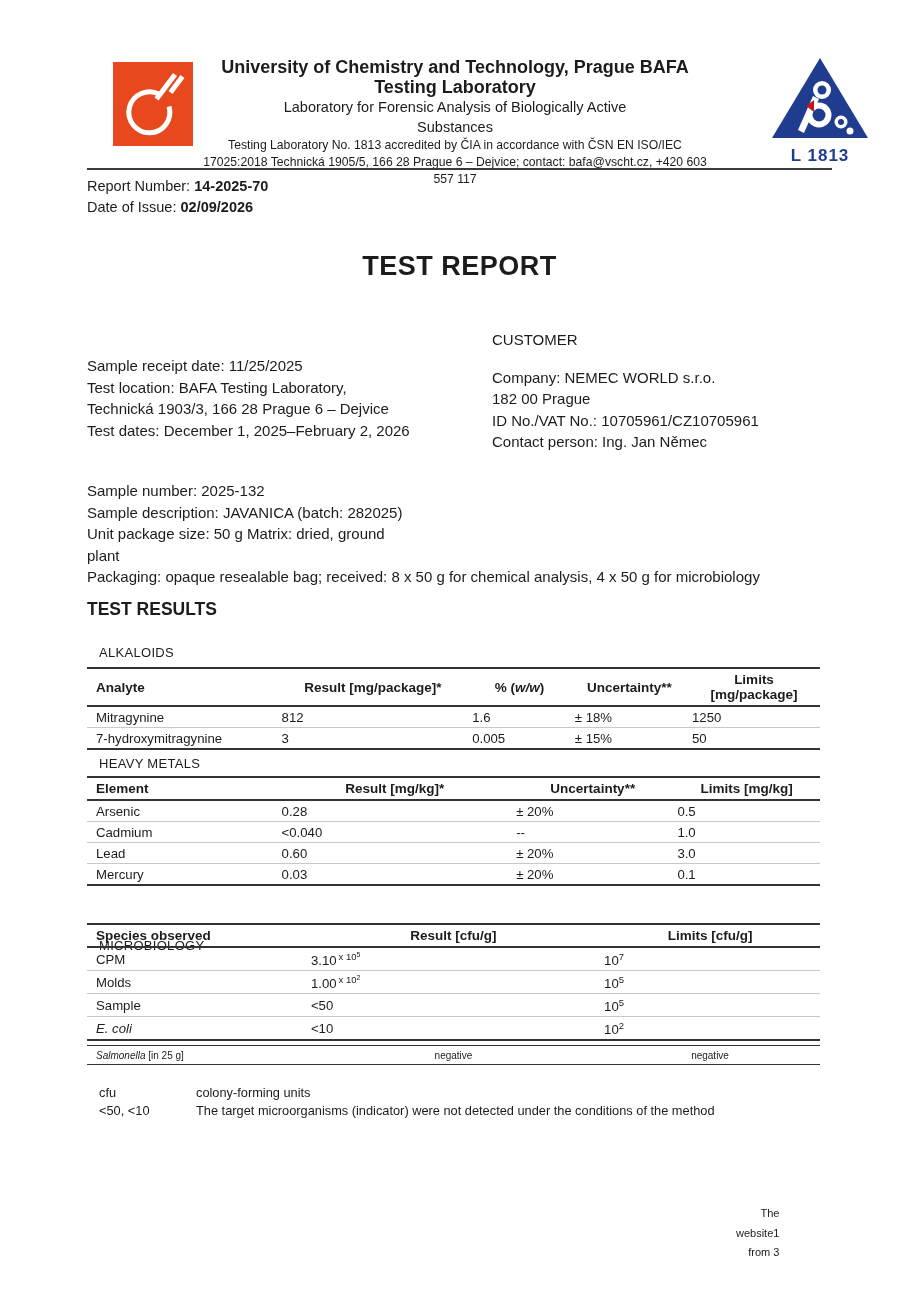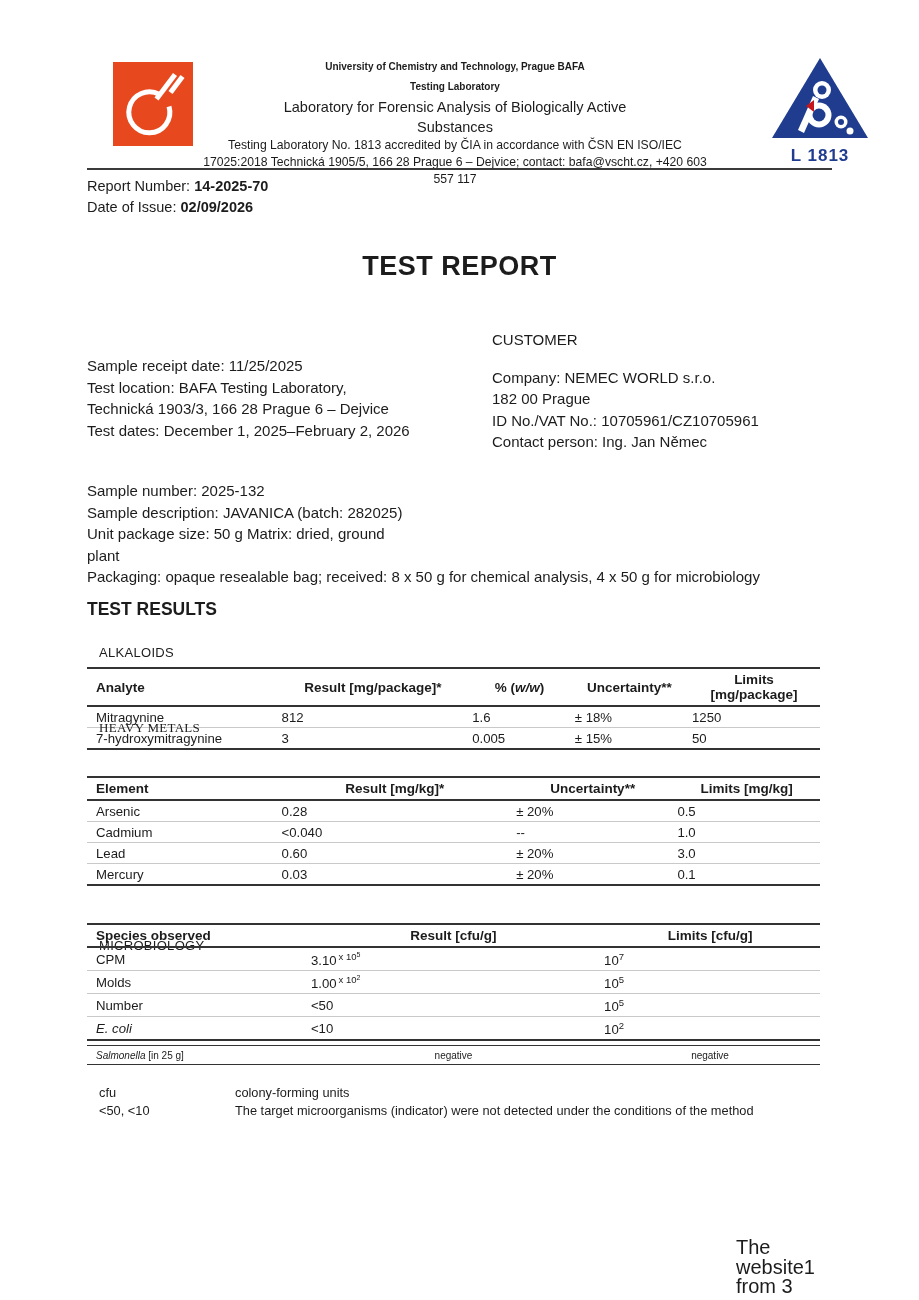--- a/index.html
+++ b/index.html
@@ -6,65 +6,65 @@
   html,body { background:#ffffff; }
   .page {
     position:relative; width:919px; height:1300px; background:#ffffff;
     font-family:"Liberation Sans","DejaVu Sans",sans-serif; color:#1c1c1c;
     overflow:hidden; margin:0 auto;
   }
   .b { font-weight:bold; }
   
   #logo-uct { position:absolute; left:113px; top:62px; width:80px; height:84px; }
   #header-center { position:absolute; left:200px; top:57px; width:510px; text-align:center; }
-  .h-org { font-weight:bold; font-size:10px; line-height:20px; }
+  .h-org { font-weight:bold; font-size:18px; line-height:20px; }
   .h-sub { font-size:14.5px; line-height:20px; }
   .h-acc { font-size:12.2px; line-height:17px; }
   #logo-cia { position:absolute; left:770px; top:56px; width:100px; height:112px; text-align:center; }
   .cia-text { font-weight:bold; font-size:17px; color:#1F3C8F; margin-top:-2px; letter-spacing:1px; }
   #page-rule { position:absolute; left:87px; top:168px; width:745px; border-top:2px solid #3a3a3a; }
   #report-block { position:absolute; left:87px; top:176px; font-size:14.5px; line-height:21px; }
   
   #doc-title { position:absolute; left:0; top:251px; width:919px; text-align:center;
                font-size:27px; font-weight:bold; letter-spacing:.5px; }
   
   #info-row { position:absolute; left:87px; top:329px; width:745px; display:flex; font-size:15px; }
   #info-left  { width:405px; padding-top:26px; line-height:21.5px; }
   #info-right { flex:1; line-height:21.5px; }
   .customer-h { margin-bottom:16px; }
   
   #sample-block { position:absolute; left:87px; top:480px; font-size:15px; line-height:21.5px; }
   
   #results-heading { position:absolute; left:87px; top:599px; font-size:17.5px; font-weight:bold; }
   .section-label { position:absolute; left:99px; font-size:13px; letter-spacing:.3px; }
   #lbl-alk   { top:645px; }
-  #lbl-hm    { top:720px;font-family:Liberation Serif, serif; }
+  #lbl-hm    { top:756px; }
   #lbl-micro { top:938px; }
   #tbl-alk   { position:absolute; left:87px; top:667px;  width:733px; }
   #tbl-hm    { position:absolute; left:87px; top:776px;  width:733px; }
   #tbl-micro { position:absolute; left:87px; top:923px;  width:733px; }
   #tbl-sal   { position:absolute; left:87px; top:1045px; width:733px; }
   table { width:100%; border-collapse:collapse; table-layout:fixed; }
   .rtable th { font-weight:bold; font-size:13.5px; text-align:center;
                border-top:2px solid #333; border-bottom:2px solid #333; padding:3px 4px; }
   .rtable td { font-size:13.2px; text-align:left; padding:2.5px 4px;
                border-bottom:1px solid #c9c9c9; }
   .rtable tr:last-child td { border-bottom:2px solid #333; }
   .col-l { text-align:left !important; padding-left:9px !important; }
   .em { font-style:italic; }
   .raised { font-size:9.5px; vertical-align:5px; margin-left:2px; }
   .raised-exp { font-size:7px; vertical-align:3px; }
   .lim-exp { font-size:9.5px; vertical-align:5px; }
   .saltable td { font-size:10px; text-align:center; padding:3.5px 4px;
                  border-top:1.5px solid #333; border-bottom:1.5px solid #333; }
   
   #footnotes { position:absolute; left:99px; top:1084px; font-size:12.8px; line-height:17.5px; }
-  .fn-row { display:flex;gap:39px; }
+  .fn-row { display:flex; }
   .fn-term { width:97px; flex:0 0 97px; }
-  #page-footer { position:absolute; left:736px; top:1238px; font-size:20px; line-height:19.5px; }
+  #page-footer { position:absolute; left:736px; top:1204px; font-size:11px; line-height:19.5px;text-align:right; }
 </style>
 </head>
 <body>
 
 <div class="page">
 
   <div id="logo-uct">
     <svg viewBox="0 0 80 84" width="80" height="84" aria-hidden="true">
       <rect x="0" y="0" width="80" height="84" fill="#E8481E"></rect>
       <path d="M46.5 32.5 A20.5 20.5 0 1 0 56 44.5" fill="none" stroke="#ffffff" stroke-width="5"></path>
@@ -233,21 +233,21 @@
         <td class="col-l">CPM</td>
         <td><span>3.10</span><span class="raised"><span>x 10</span><span class="raised-exp">5</span></span></td>
         <td><span>10</span><span class="lim-exp">7</span></td>
       </tr>
       <tr>
         <td class="col-l">Molds</td>
         <td><span>1.00</span><span class="raised"><span>x 10</span><span class="raised-exp">2</span></span></td>
         <td><span>10</span><span class="lim-exp">5</span></td>
       </tr>
       <tr>
-        <td class="col-l">Number</td>
+        <td class="col-l">Sample</td>
         <td><span>&lt;50</span></td>
         <td><span>10</span><span class="lim-exp">5</span></td>
       </tr>
       <tr>
         <td class="col-l em">E. coli</td>
         <td><span>&lt;10</span></td>
         <td><span>10</span><span class="lim-exp">2</span></td>
       </tr>
     </tbody>
   </table>

